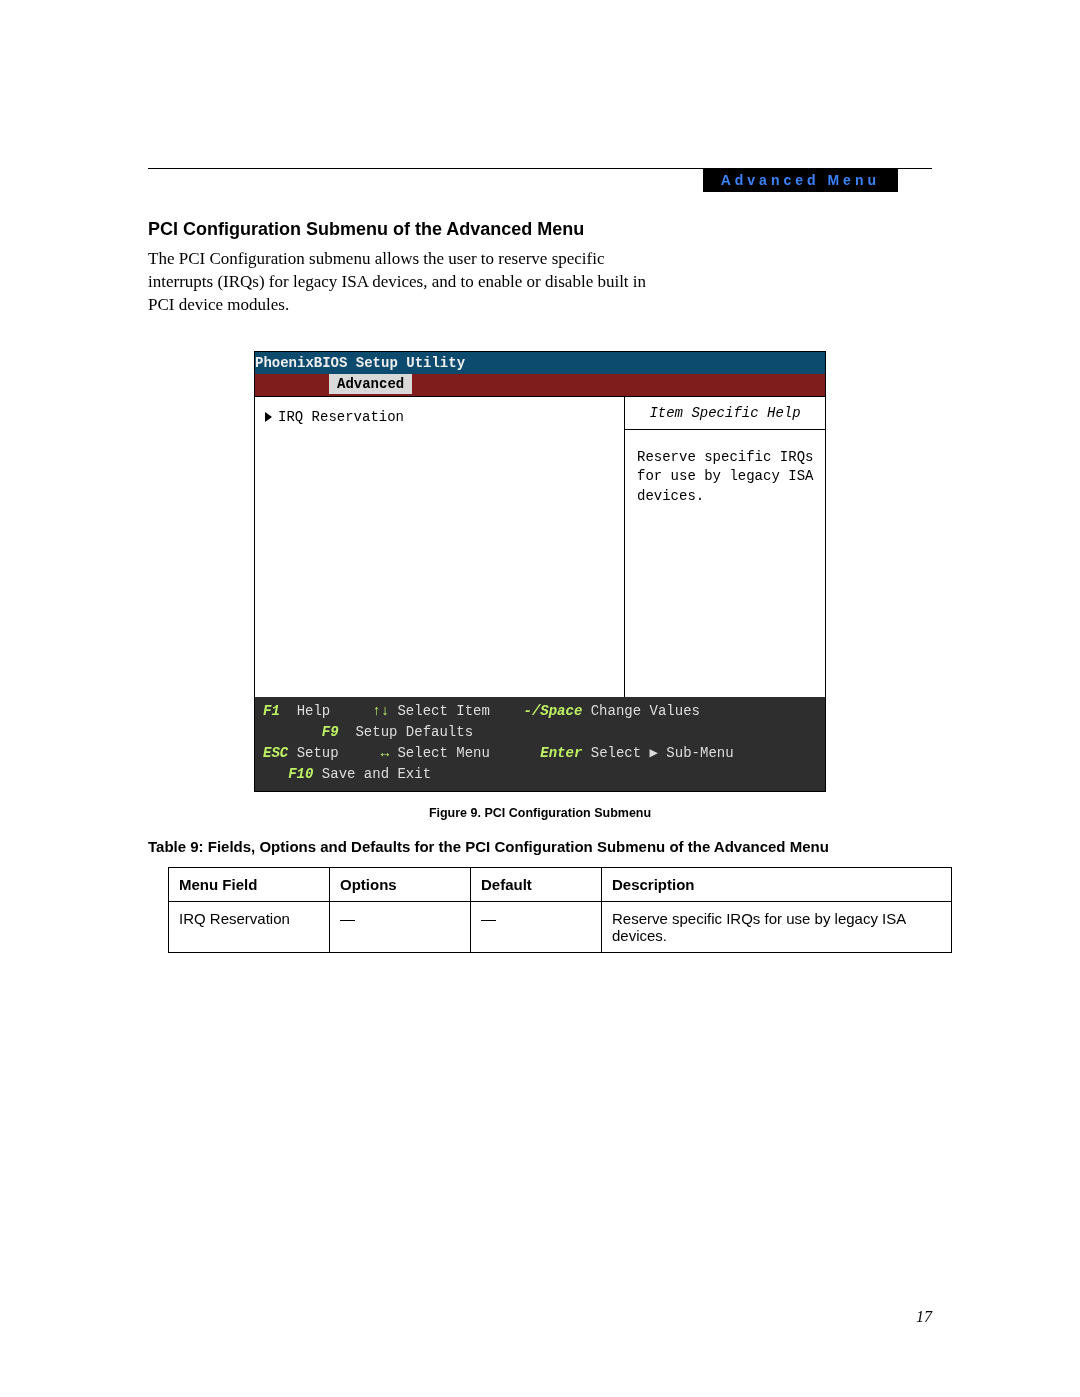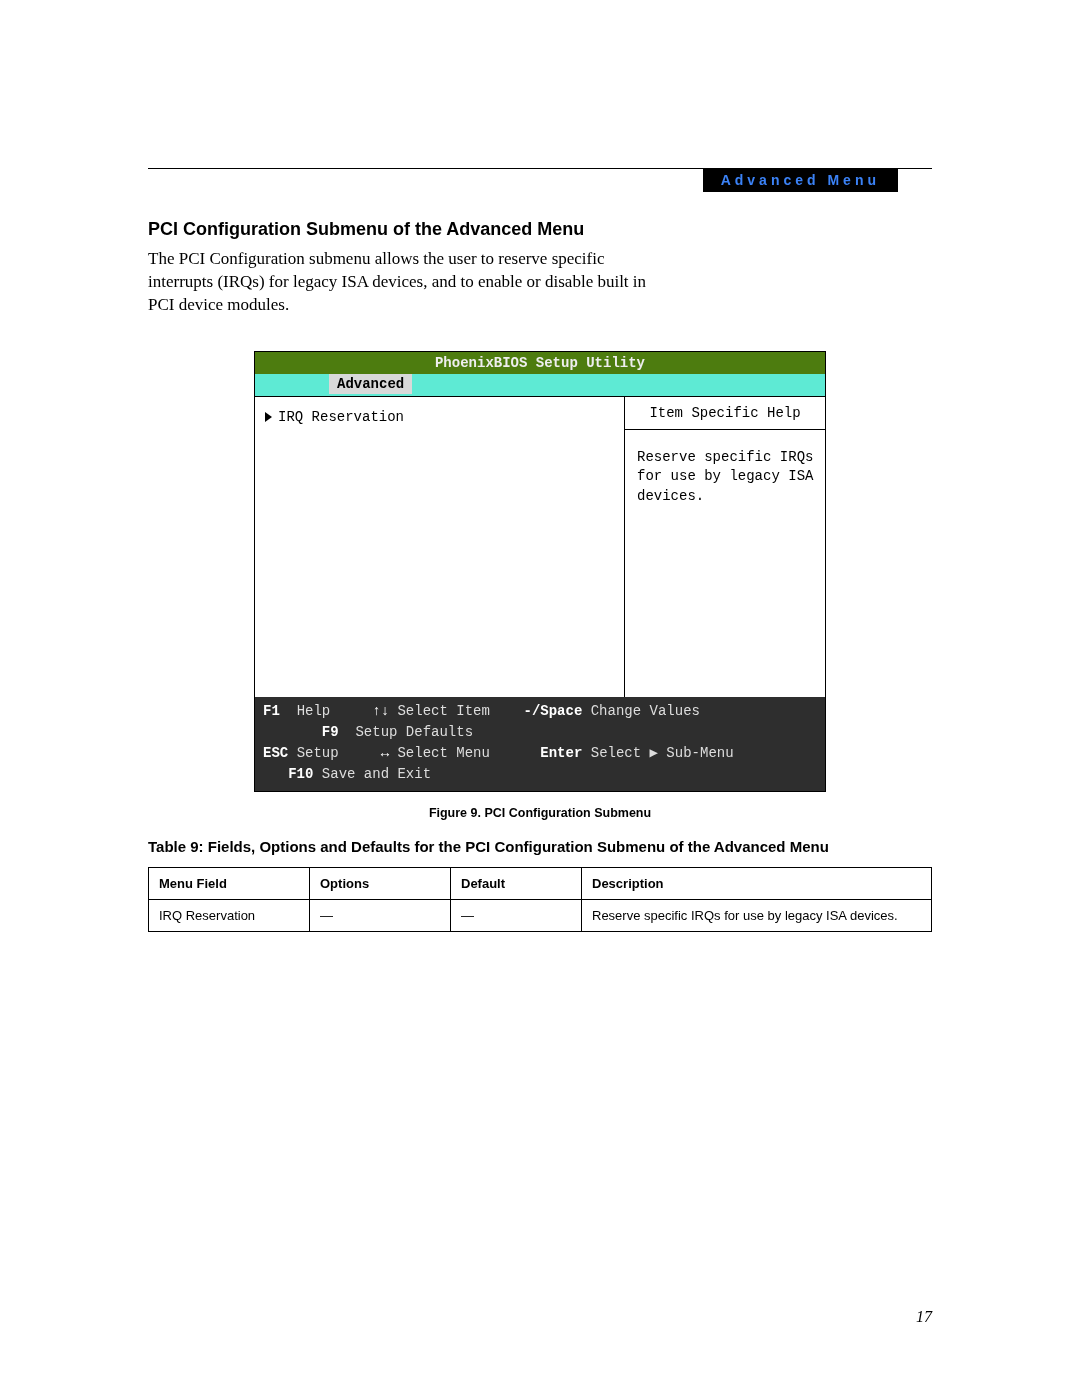--- a/index.html
+++ b/index.html
@@ -49,28 +49,27 @@
   .bios-box {
     margin: 34px auto 0 auto;
     width: 570px;
     border: 1.5px solid #000;
     font-family: "Courier New", Courier, monospace;
     font-size: 14px;
     color: #000;
     background: #fff;
   }
   .bios-title {
-    background: #4d7c0f;
+    background: #0c4a6e;
     color: #eee;
-    text-align: center;
     font-weight: bold;
     padding: 3px 0;
   }
   .bios-tabs {
-    background: #5eead4;
+    background: #7f1d1d;
     color: #eee;
     padding: 0 0 2px 6px;
     position: relative;
     height: 20px;
   }
   .bios-tab-active {
     position: absolute;
     left: 74px;
     top: 0;
     background: #d9d9d9;
@@ -97,52 +96,54 @@
     padding: 12px 10px;
     min-height: 252px;
   }
   .bios-right {
     width: 200px;
   }
   .bios-right-header {
     text-align: center;
     padding: 8px 0;
     border-bottom: 1.5px solid #000;
+    font-style: italic;
   }
   .bios-right-body {
     padding: 18px 10px 12px 12px;
     line-height: 1.4;
   }
   .bios-footer {
     background: #2e2e2e;
     color: #ddd;
     padding: 4px 8px 6px 8px;
     line-height: 1.5;
   }
-  .bios-footer .k { color: #ffffff; font-weight: bold; }
+  .bios-footer .k { color: #bef264; font-weight: bold; font-style: italic; }
   .caption {
     text-align: center;
     font-family: Arial, Helvetica, sans-serif;
     font-weight: bold;
     font-size: 12.5px;
     margin-top: 14px;
   }
   .table-title {
     text-align: left;
     font-family: Arial, Helvetica, sans-serif;
     font-weight: bold;
     font-size: 15px;
     margin-top: 18px;
   }
   table.opt {
     border-collapse: collapse;
     width: 100%;
     margin-top: 12px;
     font-family: Arial, Helvetica, sans-serif;
-    font-size: 13px;
+    font-size: 15px;
+    margin-left: 20px;
   }
   table.opt th, table.opt td {
     border: 1.5px solid #000;
     padding: 8px 10px;
     text-align: left;
     vertical-align: top;
   }
   table.opt th {
     font-weight: bold;
   }

